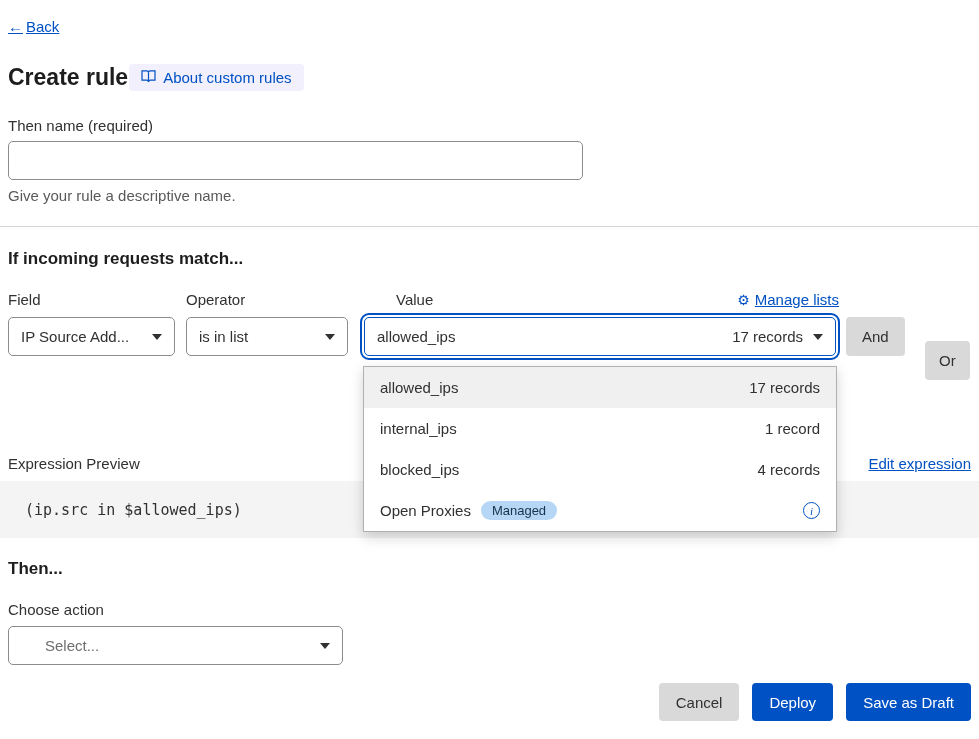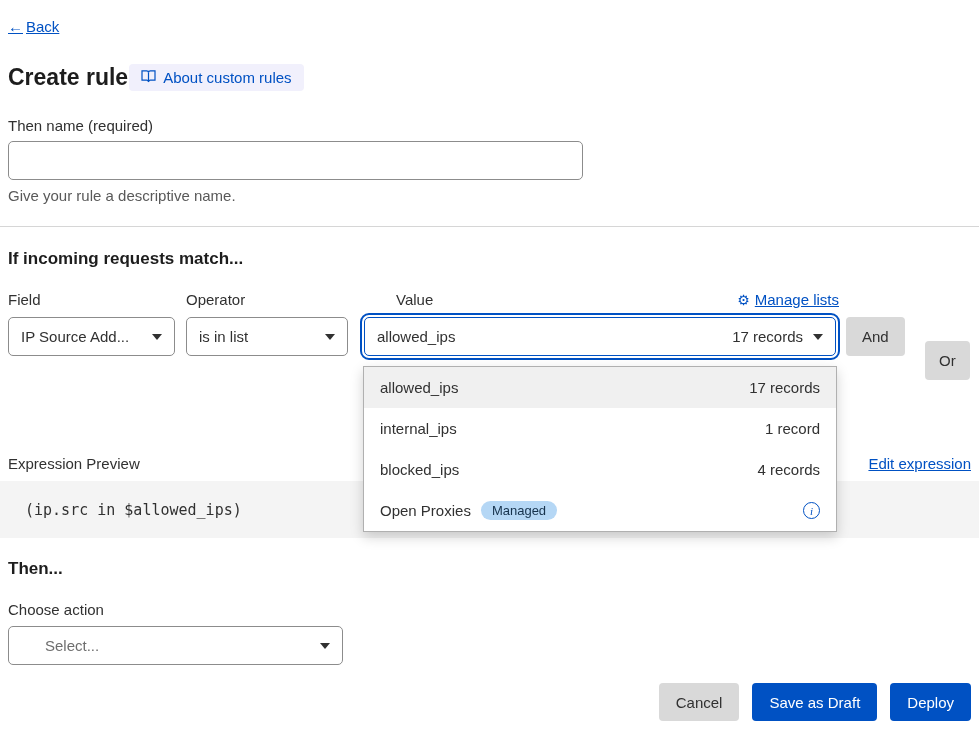--- a/index.html
+++ b/index.html
@@ -146,17 +146,17 @@
 
   <div class="section-title" style="top:559px;">Then...</div>
   <div class="field-label" style="left:8px; top:601px;">Choose action</div>
   <div class="select action-select">
     <span class="placeholder">Select...</span>
     <span class="chev"></span>
   </div>
 
   <div class="footer">
     <button class="btn btn-gray">Cancel</button>
+    <button class="btn btn-blue">Deploy</button>
     <button class="btn btn-blue">Save as Draft</button>
-    <button class="btn btn-blue">Deploy</button>
   </div>
 
 </div>
 
 </body></html>

